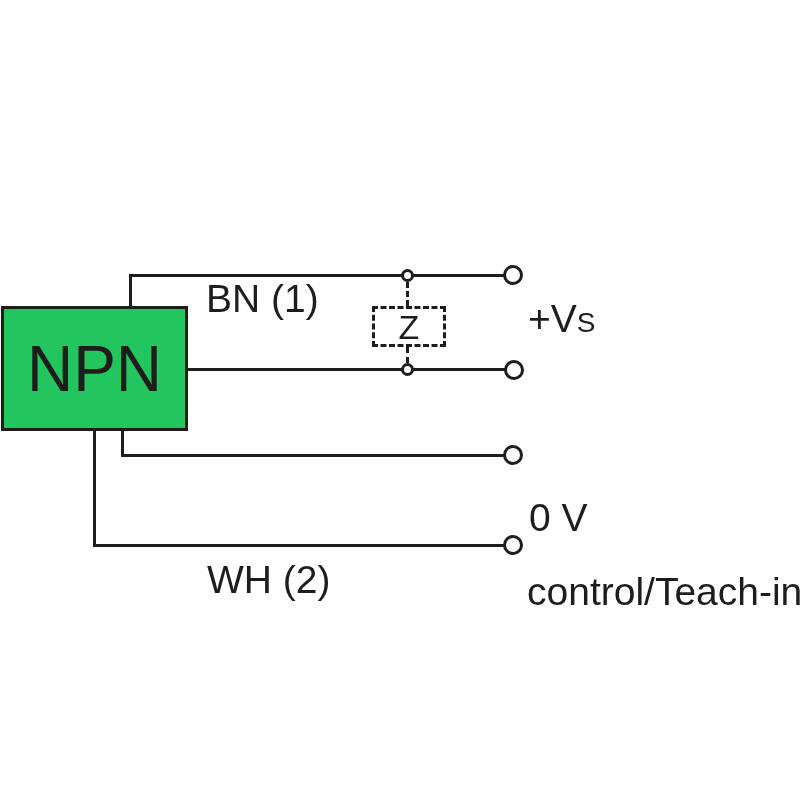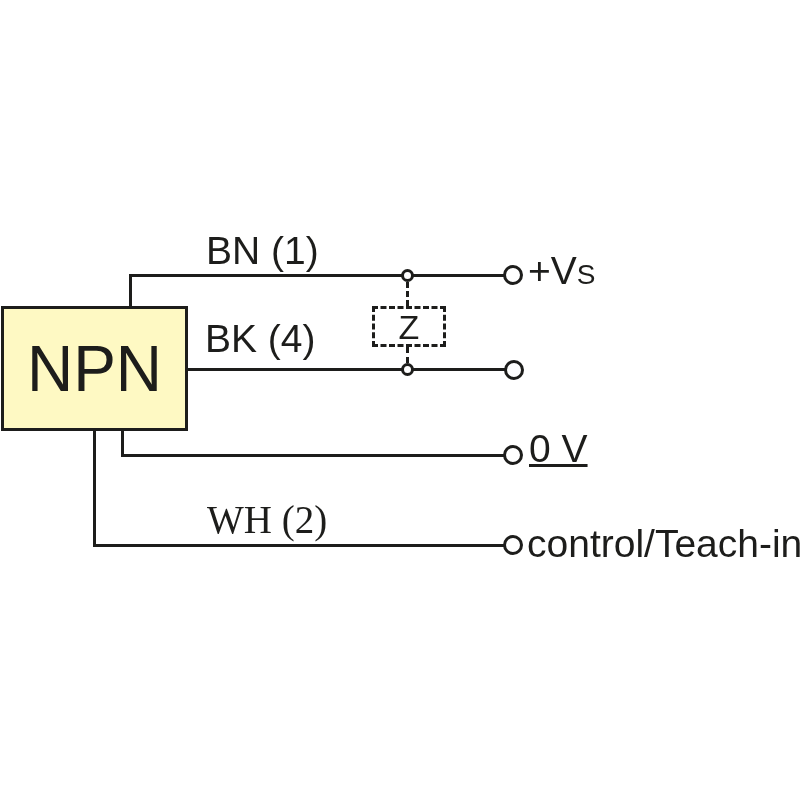--- a/index.html
+++ b/index.html
@@ -17,21 +17,21 @@
     color: #1d1d1b;
   }
   
   .device-box {
     position: absolute;
     left: 1px;
     top: 306px;
     width: 181px;
     height: 119px;
     border: 3px solid #1d1d1b;
-    background: #fef9c3;
+    background: #22c55e;
     display: flex;
     align-items: center;
     justify-content: center;
   }
   .device-label {
     font-size: 64px;
     line-height: 1;
     letter-spacing: 0px;
     color: #1d1d1b;
   }
@@ -96,28 +96,29 @@
   }
   .dv-top    { left: 406px; top: 282px; height: 24px; }
   .dv-bottom { left: 406px; top: 347px; height: 16px; }
   
   .label {
     position: absolute;
     font-size: 39px;
     line-height: 40px;
     white-space: nowrap;
     color: #1d1d1b;
+    margin-top: 48px;
   }
   .lbl-bn { left: 206px; top: 231px; }
   .lbl-bk { left: 205px; top: 319px; }
   .lbl-bu { left: 206px; top: 415px; }
-  .lbl-wh { left: 207px; top: 500px; font-family: Liberation Serif, serif; }
+  .lbl-wh { left: 207px; top: 512px; }
   .lbl-vs      { left: 528px; top: 251px; }
   .lbl-output  { left: 527px; top: 346px; }
-  .lbl-0v      { left: 529px; top: 429px; text-decoration: underline; }
+  .lbl-0v      { left: 529px; top: 450px; }
   .lbl-control { left: 527px; top: 524px; }
   .sub-s {
     font-size: 28px;
   }
 </style>
 </head>
 <body>
 
 <div class="stage">
 
@@ -132,21 +133,20 @@
   <div class="terminal-circle t-vs"></div>
   <div class="label lbl-vs"><span>+V</span><span class="sub-s">S</span></div>
 
   <div class="dashed-vert dv-top"></div>
   <div class="impedance-box">
     <span class="impedance-label">Z</span>
   </div>
   <div class="dashed-vert dv-bottom"></div>
 
   <div class="wire bk-horz"></div>
-  <div class="label lbl-bk">BK (4)</div>
   <div class="junction-circle j-bottom"></div>
   <div class="terminal-circle t-output"></div>
 
   <div class="wire bu-vert"></div>
   <div class="wire bu-horz"></div>
   <div class="terminal-circle t-0v"></div>
   <div class="label lbl-0v">0 V</div>
 
   <div class="wire wh-vert"></div>
   <div class="wire wh-horz"></div>

